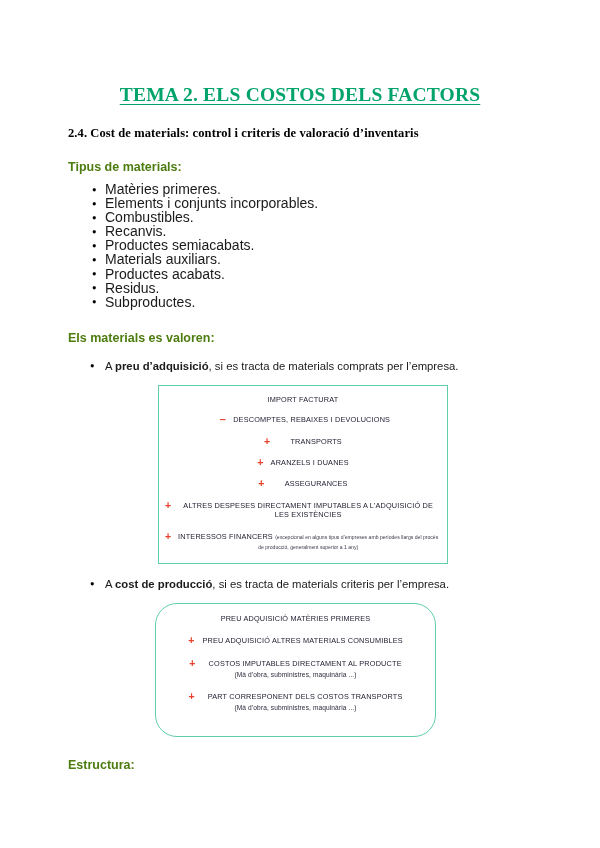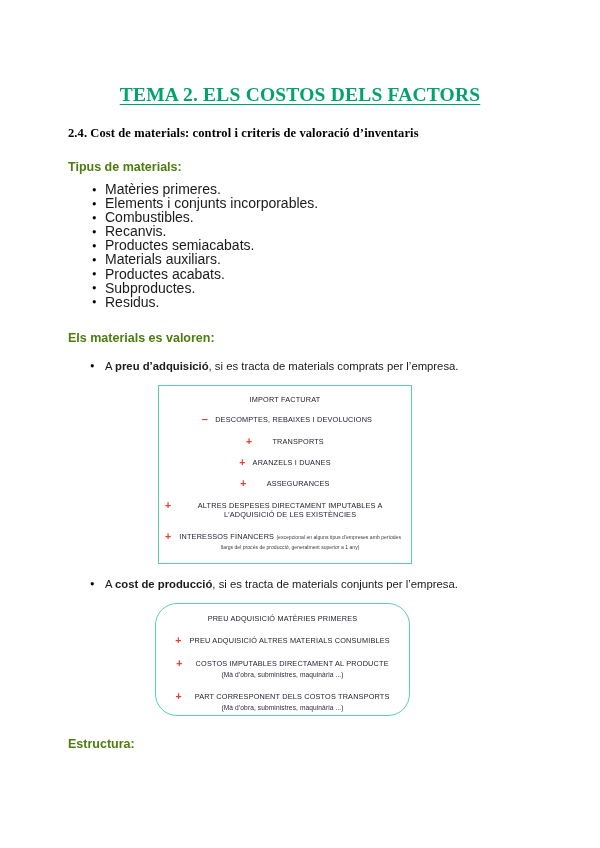--- a/index.html
+++ b/index.html
@@ -185,31 +185,31 @@
     <h3 class="green-heading">Tipus de materials:</h3>
 
     <ul class="bullets">
       <li>Matèries primeres.</li>
       <li>Elements i conjunts incorporables.</li>
       <li>Combustibles.</li>
       <li>Recanvis.</li>
       <li>Productes semiacabats.</li>
       <li>Materials auxiliars.</li>
       <li>Productes acabats.</li>
+      <li>Residus.</li>
       <li>Subproductes.</li>
-      <li>Residus.</li>
     </ul>
 
     <h3 class="green-heading" style="padding-top:22px;">Els materials es valoren:</h3>
 
     <ul class="bullets bullets-wide" style="padding-top:13px;">
       <li><span>A </span><span class="b">preu d’adquisició</span><span>, si es tracta de materials comprats per l’empresa.</span></li>
     </ul>
 
-    <div class="diagram-box" style="width:254px; margin:11px 0 0 90px; padding:9px 6px 9px 6px;">
+    <div class="diagram-box" style="width:290px; margin:11px 0 0 90px; padding:9px 6px 9px 6px;">
 
       <div class="diagram-row" style="justify-content:center; margin-bottom:11px;">
         <span class="row-label">IMPORT FACTURAT</span>
       </div>
 
       <div class="diagram-row" style="margin-bottom:12px; padding-left:4px;">
         <span class="op op-minus" style="margin-right:7px;">–</span>
         <span class="row-label">DESCOMPTES, REBAIXES I DEVOLUCIONS</span>
       </div>
 
@@ -233,24 +233,24 @@
         <span class="row-label">ALTRES DESPESES DIRECTAMENT IMPUTABLES A L’ADQUISICIÓ DE LES EXISTÈNCIES</span>
       </div>
 
       <div class="diagram-row wrap-row" style="margin-bottom:1px;">
         <span class="op">+</span>
         <span class="row-label"><span>INTERESSOS FINANCERS </span><span class="tiny-paren">(excepcional en alguns tipus d’empreses amb períodes llargs del procés de producció, generalment superior a 1 any)</span></span>
       </div>
     </div>
 
     <ul class="bullets bullets-wide" style="padding-top:12px;">
-      <li><span>A </span><span class="b">cost de producció</span><span>, si es tracta de materials conjunts per l’empresa.</span></li>
+      <li><span>A </span><span class="b">cost de producció</span><span>, si es tracta de materials criteris per l’empresa.</span></li>
     </ul>
 
-    <div class="diagram-box" style="width:255px; margin:11px 0 0 87px; padding:10px 6px 2px 6px;border-radius:22px;">
+    <div class="diagram-box" style="width:281px; margin:11px 0 0 87px; padding:10px 6px 23px 6px;border-radius:22px;">
 
       <div class="diagram-row" style="justify-content:center; margin-bottom:13px;">
         <span class="row-label">PREU ADQUISICIÓ MATÈRIES PRIMERES</span>
       </div>
 
       <div class="diagram-row" style="margin-bottom:14px;">
         <span class="op" style="margin-right:8px;">+</span>
         <span class="row-label">PREU ADQUISICIÓ ALTRES MATERIALS CONSUMIBLES</span>
       </div>
 

